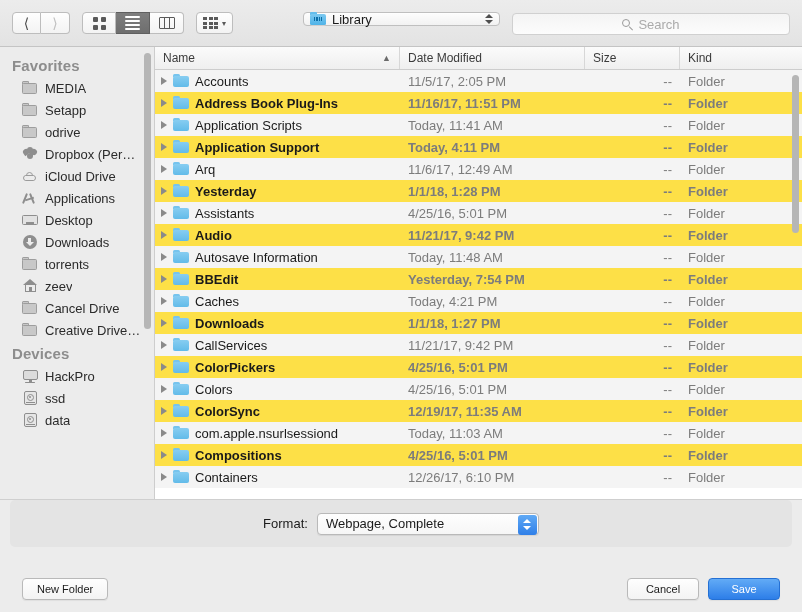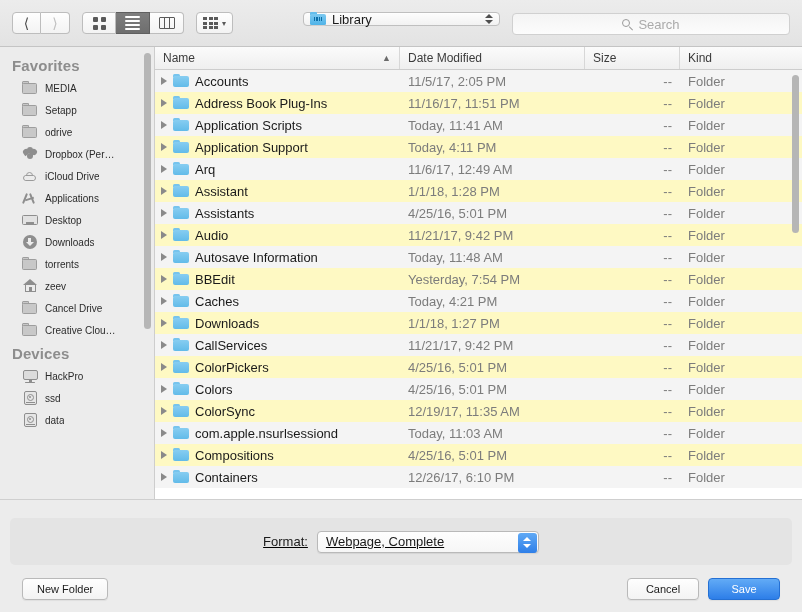--- a/index.html
+++ b/index.html
@@ -102,21 +102,21 @@
   
   .sidebar {
     width: 155px; min-width: 155px;
     background: #ececec;
     border-right: 1px solid #cdcdcd;
     position: relative; overflow: hidden;
     padding-top: 6px;
   }
   .sb-head { font-size: 15px; color: #8d8d8d; font-weight: bold; padding: 4px 0 3px 12px; letter-spacing: .1px; }
   .sb-item { height: 22px; display: flex; align-items: center; padding-left: 22px; gap: 7px; }
-  .sb-label { font-size: 10px; color: #2b2b2b; white-space: nowrap; overflow: hidden; }
+  .sb-label { font-size: 13px; color: #2b2b2b; white-space: nowrap; overflow: hidden; }
   .sb-ico { width: 16px; height: 16px; flex: 0 0 auto; position: relative; }
 
   .ic-folder .b { position: absolute; left: 0; top: 3px; width: 15px; height: 11px; background: #c8c8c8; border: 1px solid #9d9d9d; border-radius: 1.5px; }
   .ic-folder .t { position: absolute; left: 0; top: 1px; width: 7px; height: 3px; background: #c8c8c8; border: 1px solid #9d9d9d; border-bottom: none; border-radius: 1.5px 1.5px 0 0; }
 
   .ic-drop i { position: absolute; width: 6px; height: 6px; background: #8e8e8e; border-radius: 50% 50% 50% 0; }
   .ic-drop .a { left: 1px; top: 3px; transform: rotate(-35deg); }
   .ic-drop .b2 { left: 5px; top: 1px; transform: rotate(0deg); }
   .ic-drop .c { left: 9px; top: 3px; transform: rotate(35deg); }
   .ic-drop .d { left: 5px; top: 7px; transform: rotate(180deg); }
@@ -159,35 +159,35 @@
   .fl-head .col:last-child { border-right: none; }
   .col-name { width: 245px; }
   .col-date { width: 185px; }
   .col-size { width: 95px; }
   .col-kind { flex: 1; }
   .sortarrow { position: absolute; right: 8px; font-size: 9px; color: #6b6b6b; }
 
   .rows { position: relative; }
   .row { display: flex; height: 22px; align-items: center; }
   .row.odd { background: #f4f4f4; }
-  .row.even { background: #fef9c3; }
+  .row.even { background: #fde047; font-weight: bold; }
   .cell { font-size: 13px; padding: 0 8px; display: flex; align-items: center; }
   .c-name { width: 245px; gap: 6px; padding-left: 6px; text-align: center; }
   .c-date { width: 185px; color: #7c7c7c; }
   .c-size { width: 95px; justify-content: flex-end; color: #7c7c7c; }
   .c-kind { flex: 1; color: #7c7c7c; }
   .tri-d { width: 0; height: 0; border-top: 4.5px solid transparent; border-bottom: 4.5px solid transparent; border-left: 6px solid #8a8a8a; flex: 0 0 auto; }
   .bfolder { width: 16px; height: 14px; position: relative; flex: 0 0 auto; }
   .bfolder .b { position: absolute; left: 0; top: 2px; width: 16px; height: 11px; background: linear-gradient(to bottom, #87cdf1, #62bbe9); border-radius: 2px; }
   .bfolder .t { position: absolute; left: 0; top: 0; width: 7px; height: 3px; background: #76c4ee; border-radius: 1.5px 1.5px 0 0; }
   .fname { color: #1a1a1a; white-space: nowrap; }
   .fl-scroll { position: absolute; right: 3px; top: 28px; width: 7px; height: 158px; background: #b6b6b6; border-radius: 4px; }
 
   
-  .formatpanel { height: 65px; min-height: 65px; background: #ececec; display: flex; align-items: flex-end; justify-content: center; padding: 0 10px; text-decoration: underline; }
+  .formatpanel { height: 65px; min-height: 65px; background: #ececec; display: flex; align-items: flex-start; justify-content: center; padding: 0 10px; }
   .inset { width: 100%; height: 47px; background: #e4e4e4; border-radius: 5px; display: flex; align-items: center; justify-content: center; gap: 9px; }
   .fmt-label { font-size: 13px; color: #1b1b1b; }
   .fmt-pop {
     width: 222px; height: 22px;
     background: linear-gradient(to bottom, #fefefe, #f6f6f6);
     border: 1px solid #b9b9b9; border-radius: 4px;
     display: flex; align-items: center; position: relative;
     padding-left: 8px;
     box-shadow: 0 1px 1px rgba(0,0,0,.07);
   }
@@ -390,21 +390,21 @@
             <span class="t"></span>
             <span class="b"></span>
           </span>
         <span class="sb-label">Cancel Drive</span>
       </div>
       <div class="sb-item">
         <span class="sb-ico ic-folder">
             <span class="t"></span>
             <span class="b"></span>
           </span>
-        <span class="sb-label">Creative Clou…</span>
+        <span class="sb-label">Creative Drive…</span>
       </div>
 
       <div class="sb-head">Devices</div>
 
       <div class="sb-item">
         <span class="sb-ico ic-display">
             <span class="scr"></span>
             <span class="neck"></span>
             <span class="foot"></span>
           </span>
@@ -514,21 +514,21 @@
             <div class="cell c-size">--</div>
             <div class="cell c-kind">Folder</div>
           </div>
           <div class="row even">
             <div class="cell c-name">
               <span class="tri-d"></span>
               <span class="bfolder">
                 <span class="t"></span>
                 <span class="b"></span>
               </span>
-              <span class="fname">Assistant</span>
+              <span class="fname">Yesterday</span>
             </div>
             <div class="cell c-date">1/1/18, 1:28 PM</div>
             <div class="cell c-size">--</div>
             <div class="cell c-kind">Folder</div>
           </div>
           <div class="row odd">
             <div class="cell c-name">
               <span class="tri-d"></span>
               <span class="bfolder">
                 <span class="t"></span>

